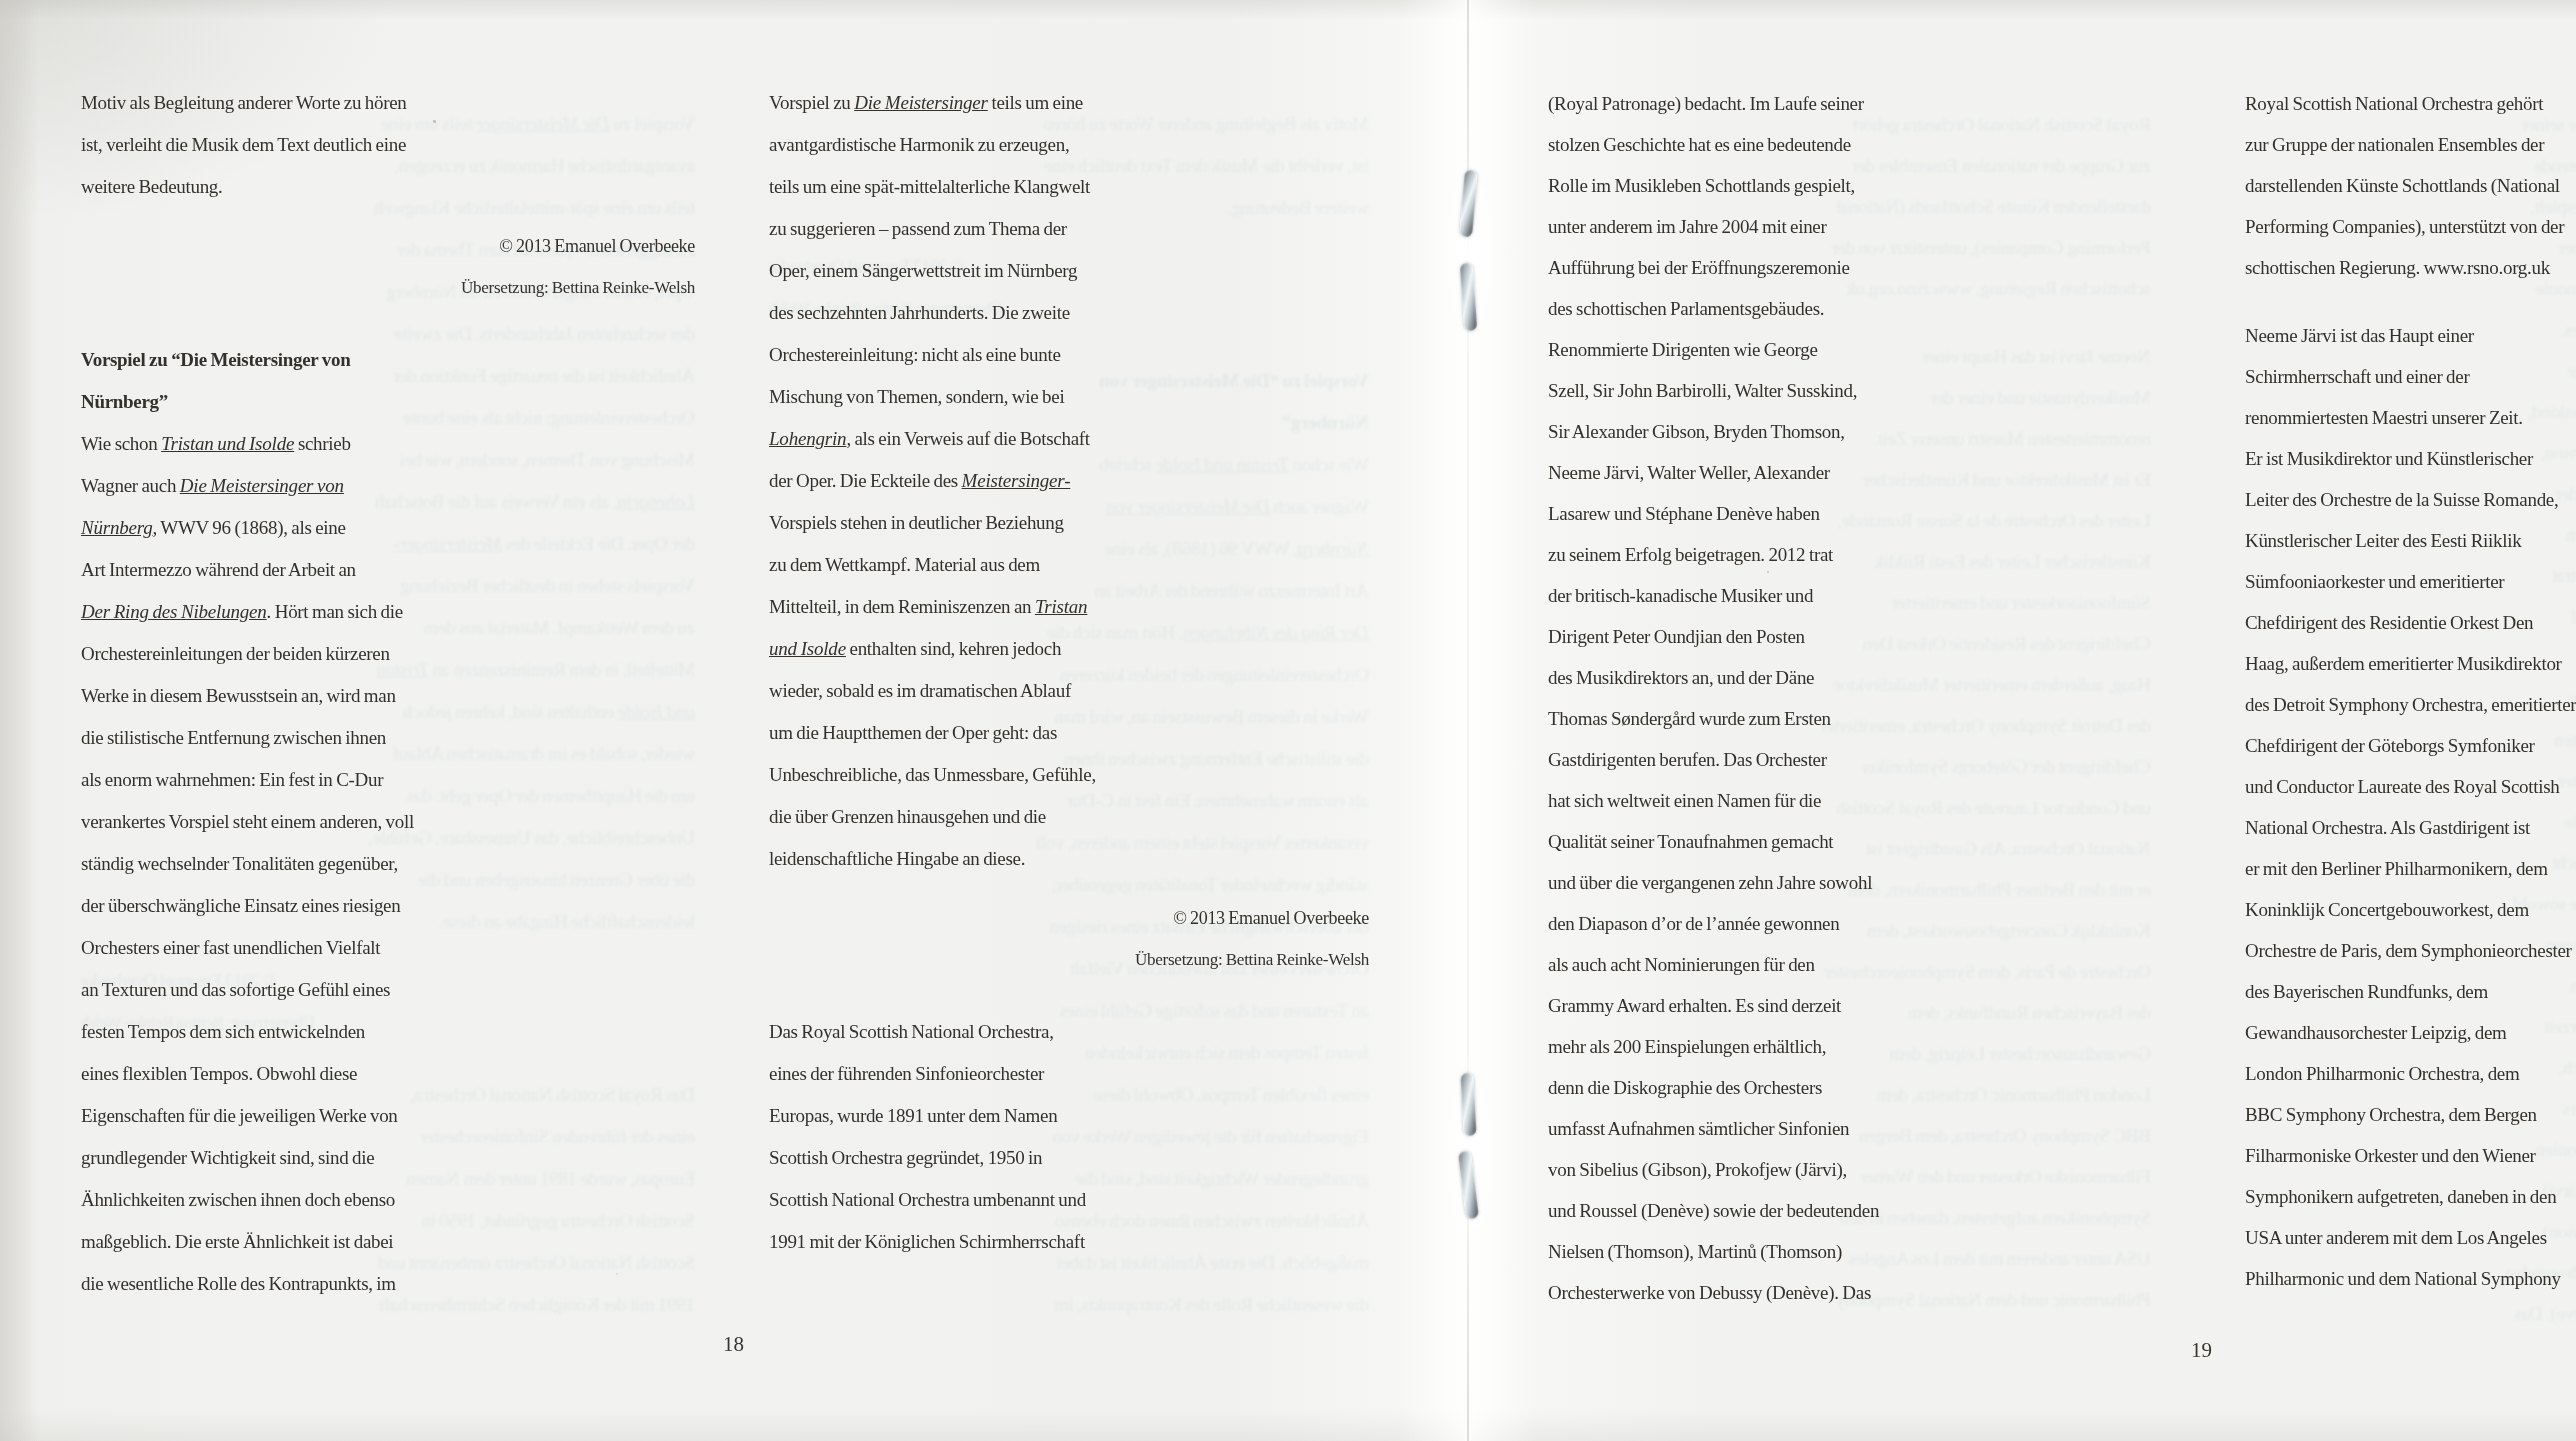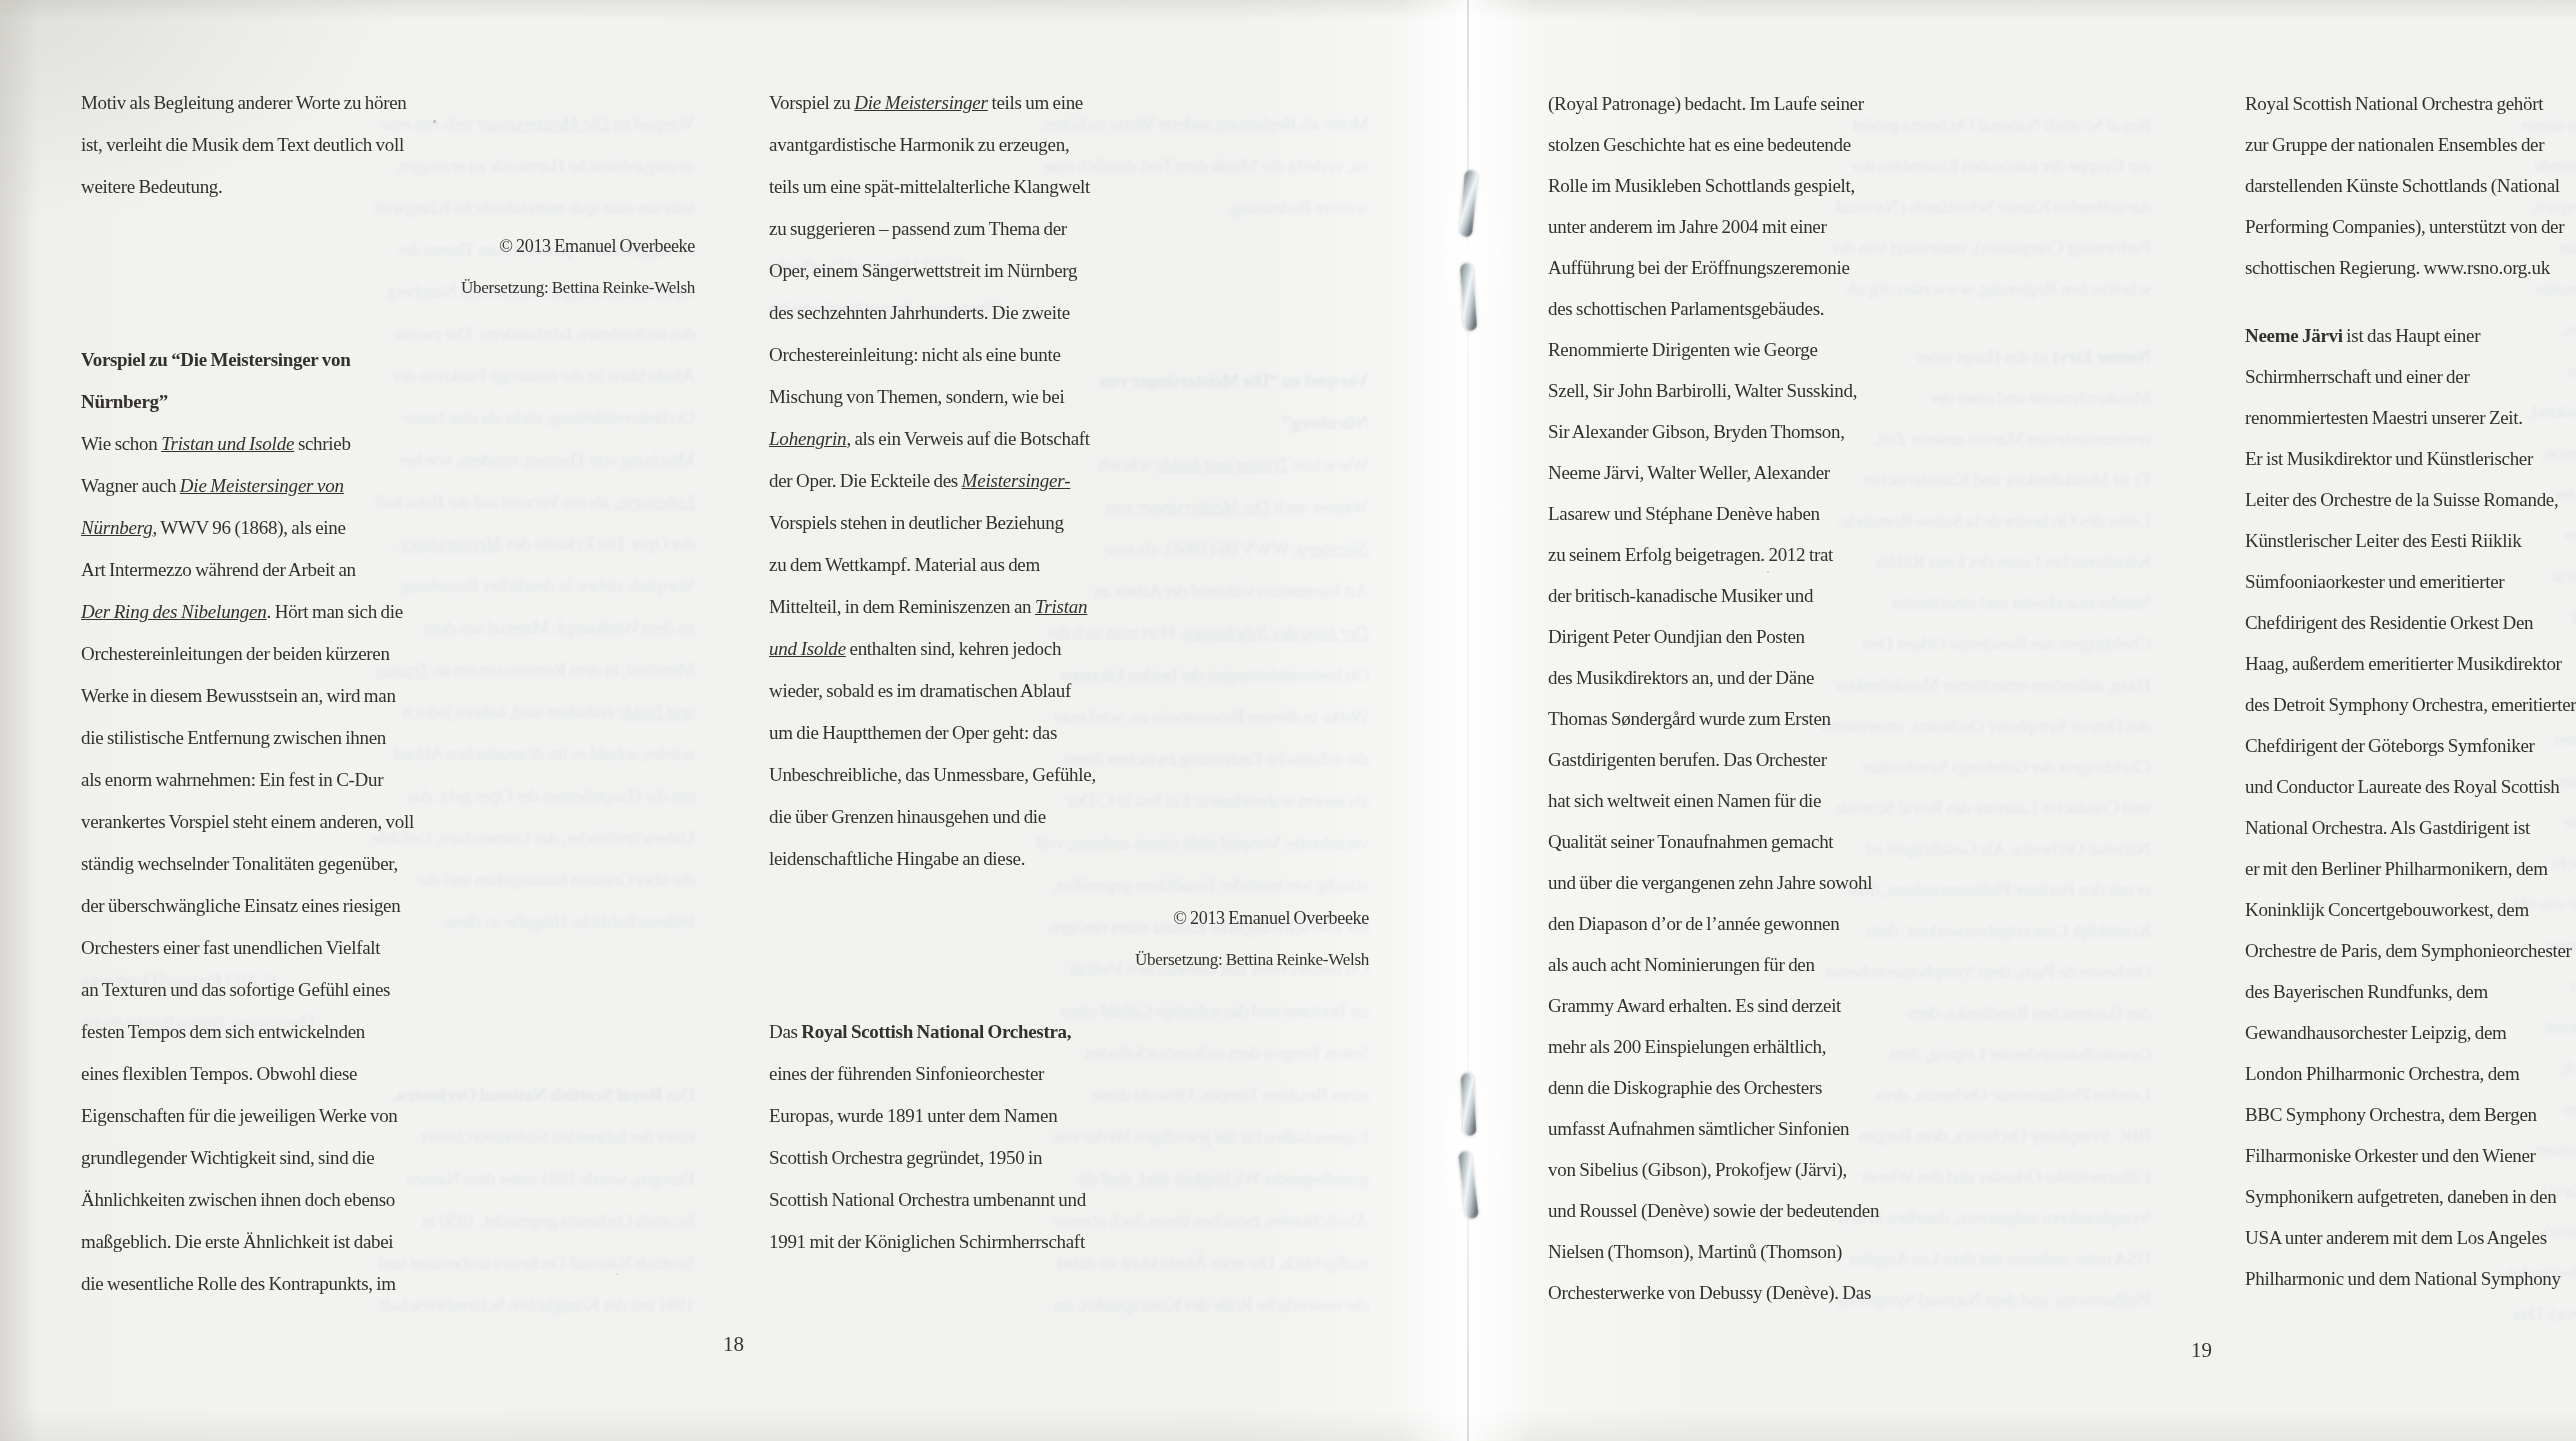--- a/index.html
+++ b/index.html
@@ -44,21 +44,21 @@
     position:absolute;top:20.6px;left:0;width:100%;z-index:1;
     transform:scaleX(-1);
     color:#5d8095;opacity:0.10;filter:blur(1.5px);
   }
   .line{white-space:nowrap;}
   .line.right{text-align:right;}
   .line.bold{font-weight:bold;}
   .line.credit1{font-size:0.95em;margin-top:17px;}
   .line.credit2{font-size:0.90em;}
   span.i{font-style:italic;letter-spacing:-0.2px;text-decoration:underline;}
-  span.b{font-weight:bold;margin-top:40px;}
+  span.b{font-weight:normal;margin-top:40px;}
   .page-left  .blank{height:30px;}
   .page-right .blank{height:27px;}
 
   
   .pagenum{
     position:absolute;width:113px;text-align:center;z-index:3;
     font-size:21px;color:#38352f;letter-spacing:0;
   }
   .pagenum.pn-left {left:677px;top:1332px;}
   .pagenum.pn-right{left:2145px;top:1338px;}
@@ -120,21 +120,21 @@
           <div class="blank"></div>
           <div class="line"><span>Das </span><span class="b">Royal Scottish National Orchestra,</span></div>
           <div class="line"><span>eines der führenden Sinfonieorchester</span></div>
           <div class="line"><span>Europas, wurde 1891 unter dem Namen</span></div>
           <div class="line"><span>Scottish Orchestra gegründet, 1950 in</span></div>
           <div class="line"><span>Scottish National Orchestra umbenannt und</span></div>
           <div class="line"><span>1991 mit der Königlichen Schirmherrschaft</span></div>
         </div>
       <div class="col-text">
           <div class="line"><span>Motiv als Begleitung anderer Worte zu hören</span></div>
-          <div class="line"><span>ist, verleiht die Musik dem Text deutlich voll</span></div>
+          <div class="line"><span>ist, verleiht die Musik dem Text deutlich eine</span></div>
           <div class="line"><span>weitere Bedeutung.</span></div>
           <div class="line right credit1"><span>© 2013 Emanuel Overbeeke</span></div>
           <div class="line right credit2"><span>Übersetzung: Bettina Reinke-Welsh</span></div>
           <div class="blank"></div>
           <div class="line bold"><span>Vorspiel zu “Die Meistersinger von</span></div>
           <div class="line bold"><span>Nürnberg”</span></div>
           <div class="line"><span>Wie schon </span><span class="i">Tristan und Isolde</span><span> schrieb</span></div>
           <div class="line"><span>Wagner auch </span><span class="i">Die Meistersinger von</span></div>
           <div class="line"><span class="i">Nürnberg</span><span>, WWV 96 (1868), als eine</span></div>
           <div class="line"><span>Art Intermezzo während der Arbeit an</span></div>

